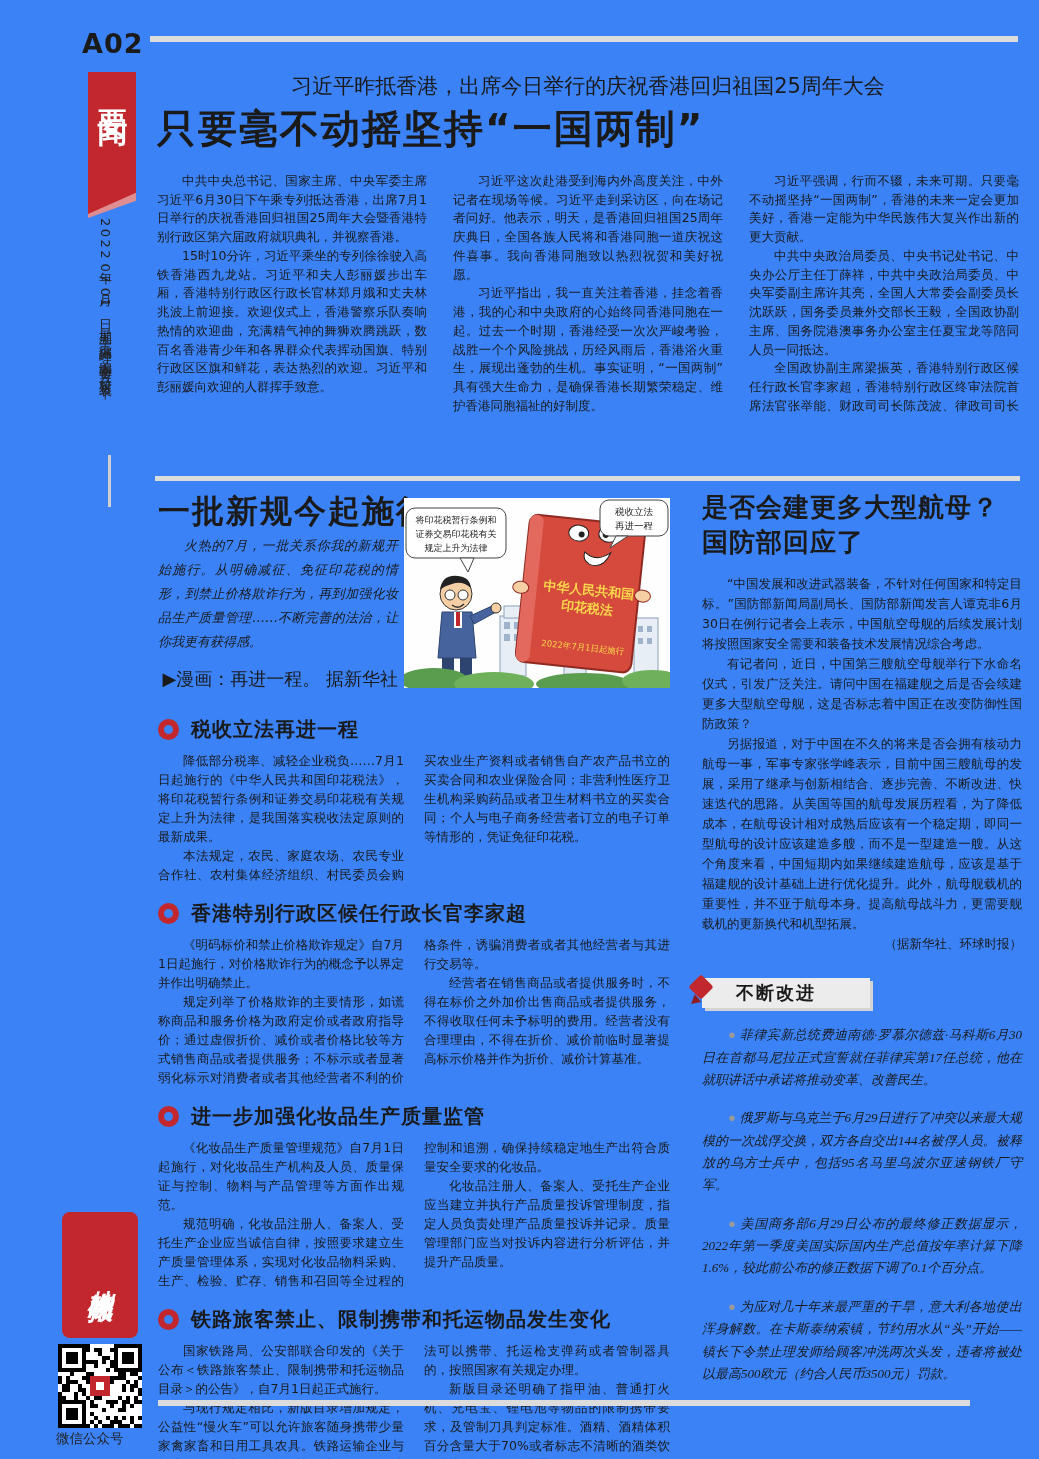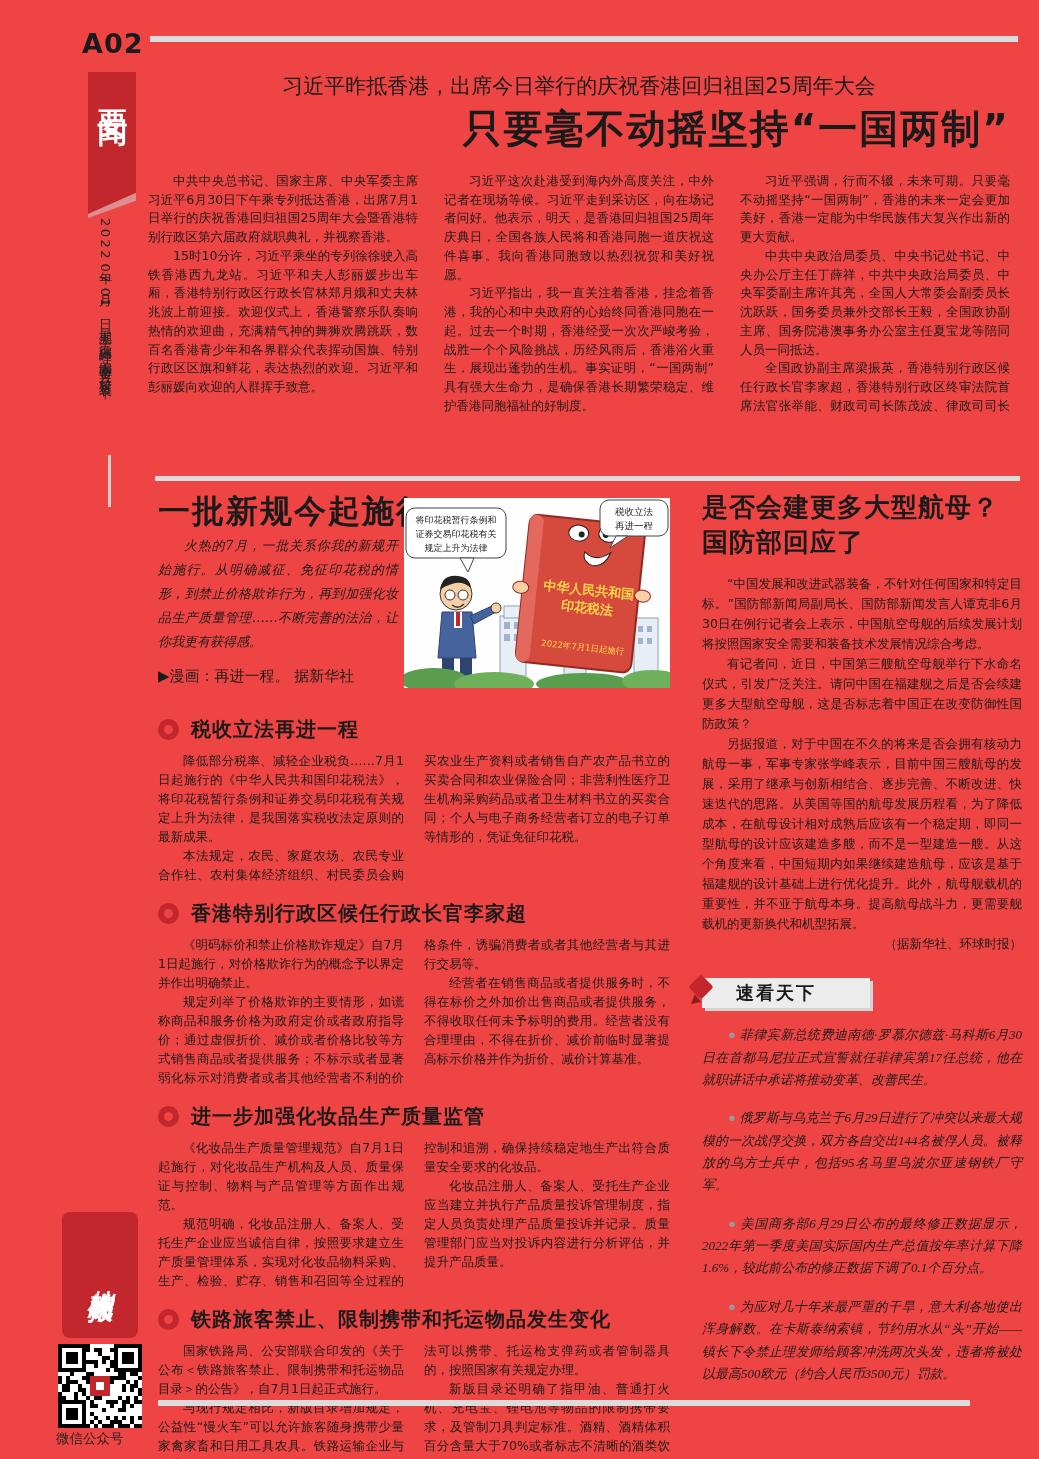--- a/index.html
+++ b/index.html
@@ -1,46 +1,46 @@
 <!DOCTYPE html>
 <html lang="zh"><head>
 <meta charset="utf-8">
 <style>
   html,body{margin:0;padding:0;background:#fff;}
   body{width:1039px;height:1459px;position:relative;font-family:"DejaVu Sans",sans-serif;color:#1a1a1a;}
-  #page{position:absolute;inset:0;background:#ef4444;overflow:hidden;}
+  #page{position:absolute;inset:0;background:#3b82f6;overflow:hidden;}
   .hr{position:absolute;background:#dcdcdc;}
   
   .page-num{position:absolute;left:82px;top:28px;font-size:27px;font-weight:800;letter-spacing:1px;}
   .ribbon{position:absolute;left:88px;top:72px;width:48px;height:142px;background:#c1272d;
           clip-path:polygon(0 0,100% 0,100% 85%,0 100%);display:flex;align-items:flex-start;justify-content:center;}
   .ribbon-fold{position:absolute;left:88px;top:192px;width:48px;height:26px;background:#df8d90;
           clip-path:polygon(0 55%,100% 0,100% 34%,0 100%);}
   .ribbon-text{writing-mode:vertical-rl;color:#fff;font-size:30px;font-weight:800;letter-spacing:6px;margin-top:14px;font-family:"DejaVu Serif",serif;}
   .edition{position:absolute;left:96px;top:218px;writing-mode:vertical-rl;font-size:13px;letter-spacing:2.5px;color:#222;height:330px;}
   .rail-line{position:absolute;left:108px;top:455px;width:3px;height:52px;background:#cfcfcf;}
   .paper-logo{position:absolute;left:62px;top:1212px;width:76px;height:126px;background:#c1272d;border-radius:8px;
               display:flex;align-items:center;justify-content:center;}
   .paper-logo span{writing-mode:vertical-rl;color:#fff;font-size:25px;font-weight:800;font-style:italic;
                    font-family:"DejaVu Serif",serif;letter-spacing:3px;}
   .qr{position:absolute;left:58px;top:1344px;width:84px;height:84px;}
   .qr-caption{position:absolute;left:56px;top:1430px;font-size:13.5px;color:#222;}
   
-  #lead{position:absolute;left:148px;top:58px;width:862px;}
+  #lead{position:absolute;left:157px;top:58px;width:862px;}
   .kicker{text-align:center;font-size:21px;font-weight:500;margin:14px 0 4px;}
-  .lead-title{text-align:right;font-size:39px;font-weight:800;line-height:1.28;letter-spacing:2px;margin:0;}
+  .lead-title{text-align:left;font-size:39px;font-weight:800;line-height:1.28;letter-spacing:2px;margin:0;}
   .lead-body{margin-top:18px;height:256px;overflow:hidden;column-count:3;column-gap:26px;column-fill:auto;
              font-size:12.5px;line-height:1.5;text-align:justify;}
   .lead-body p{margin:0;text-indent:2em;}
   
   #newrules{position:absolute;left:158px;top:490px;width:512px;}
   .nr-title{font-size:32px;font-weight:800;letter-spacing:2px;margin:0;}
   .nr-intro{width:240px;margin-top:0;font-size:13px;line-height:1.85;text-align:justify;text-indent:2em;
             font-style:italic;font-family:"DejaVu Serif",serif;}
-  .nr-caption{width:240px;margin-top:4px;font-size:15px;text-align:left;}
+  .nr-caption{width:240px;margin-top:4px;font-size:18px;text-align:right;}
   .cartoon{position:absolute;top:8px;right:0;width:266px;height:190px;}
   .nr-sections{position:absolute;left:0;top:210px;width:512px;}
   .sec-head{display:flex;align-items:center;gap:12px;margin:16px 0 8px;}
   .donut{width:9px;height:9px;border:6.5px solid #c1272d;border-radius:50%;flex:0 0 auto;}
   .sec-head h3{margin:0;font-size:20px;font-weight:600;letter-spacing:1px;}
   .sec-body{column-count:2;column-gap:20px;font-size:12.5px;line-height:1.52;text-align:justify;}
   .sec-body p{margin:0;text-indent:2em;}
   .src-right{text-align:right;text-indent:0 !important;}
   
   #carrier{position:absolute;left:702px;top:490px;width:320px;}
@@ -352,21 +352,21 @@
     <div class="ca-body">
         <p>“中国发展和改进武器装备，不针对任何国家和特定目标。”国防部新闻局副局长、国防部新闻发言人谭克非6月30日在例行记者会上表示，中国航空母舰的后续发展计划将按照国家安全需要和装备技术发展情况综合考虑。</p>
         <p>有记者问，近日，中国第三艘航空母舰举行下水命名仪式，引发广泛关注。请问中国在福建舰之后是否会续建更多大型航空母舰，这是否标志着中国正在改变防御性国防政策？</p>
         <p>另据报道，对于中国在不久的将来是否会拥有核动力航母一事，军事专家张学峰表示，目前中国三艘航母的发展，采用了继承与创新相结合、逐步完善、不断改进、快速迭代的思路。从美国等国的航母发展历程看，为了降低成本，在航母设计相对成熟后应该有一个稳定期，即同一型航母的设计应该建造多艘，而不是一型建造一艘。从这个角度来看，中国短期内如果继续建造航母，应该是基于福建舰的设计基础上进行优化提升。此外，航母舰载机的重要性，并不亚于航母本身。提高航母战斗力，更需要舰载机的更新换代和机型拓展。</p>
         <p class="src-right">（据新华社、环球时报）</p>
       </div>
 
     <div class="briefs">
       <div class="brief-badge">
         <span class="pen-icon"></span>
-        <b>速看天下</b>
+        <b>不断改进</b>
       </div>
       <div class="brief-items">
           <p>菲律宾新总统费迪南德·罗慕尔德兹·马科斯6月30日在首都马尼拉正式宣誓就任菲律宾第17任总统，他在就职讲话中承诺将推动变革、改善民生。</p>
           <p>俄罗斯与乌克兰于6月29日进行了冲突以来最大规模的一次战俘交换，双方各自交出144名被俘人员。被释放的乌方士兵中，包括95名马里乌波尔亚速钢铁厂守军。</p>
           <p>美国商务部6月29日公布的最终修正数据显示，2022年第一季度美国实际国内生产总值按年率计算下降1.6%，较此前公布的修正数据下调了0.1个百分点。</p>
           <p>为应对几十年来最严重的干旱，意大利各地使出浑身解数。在卡斯泰纳索镇，节约用水从“头”开始——镇长下令禁止理发师给顾客冲洗两次头发，违者将被处以最高500欧元（约合人民币3500元）罚款。</p>
         </div>
 
     </div>
   </div>

